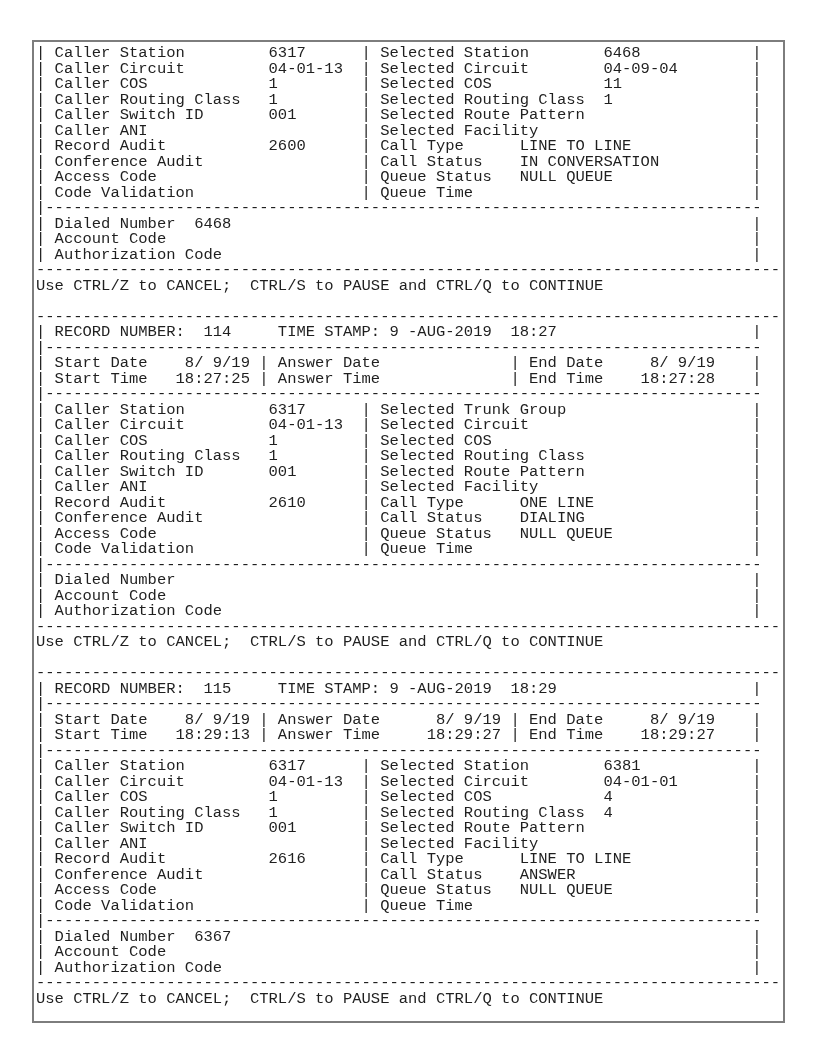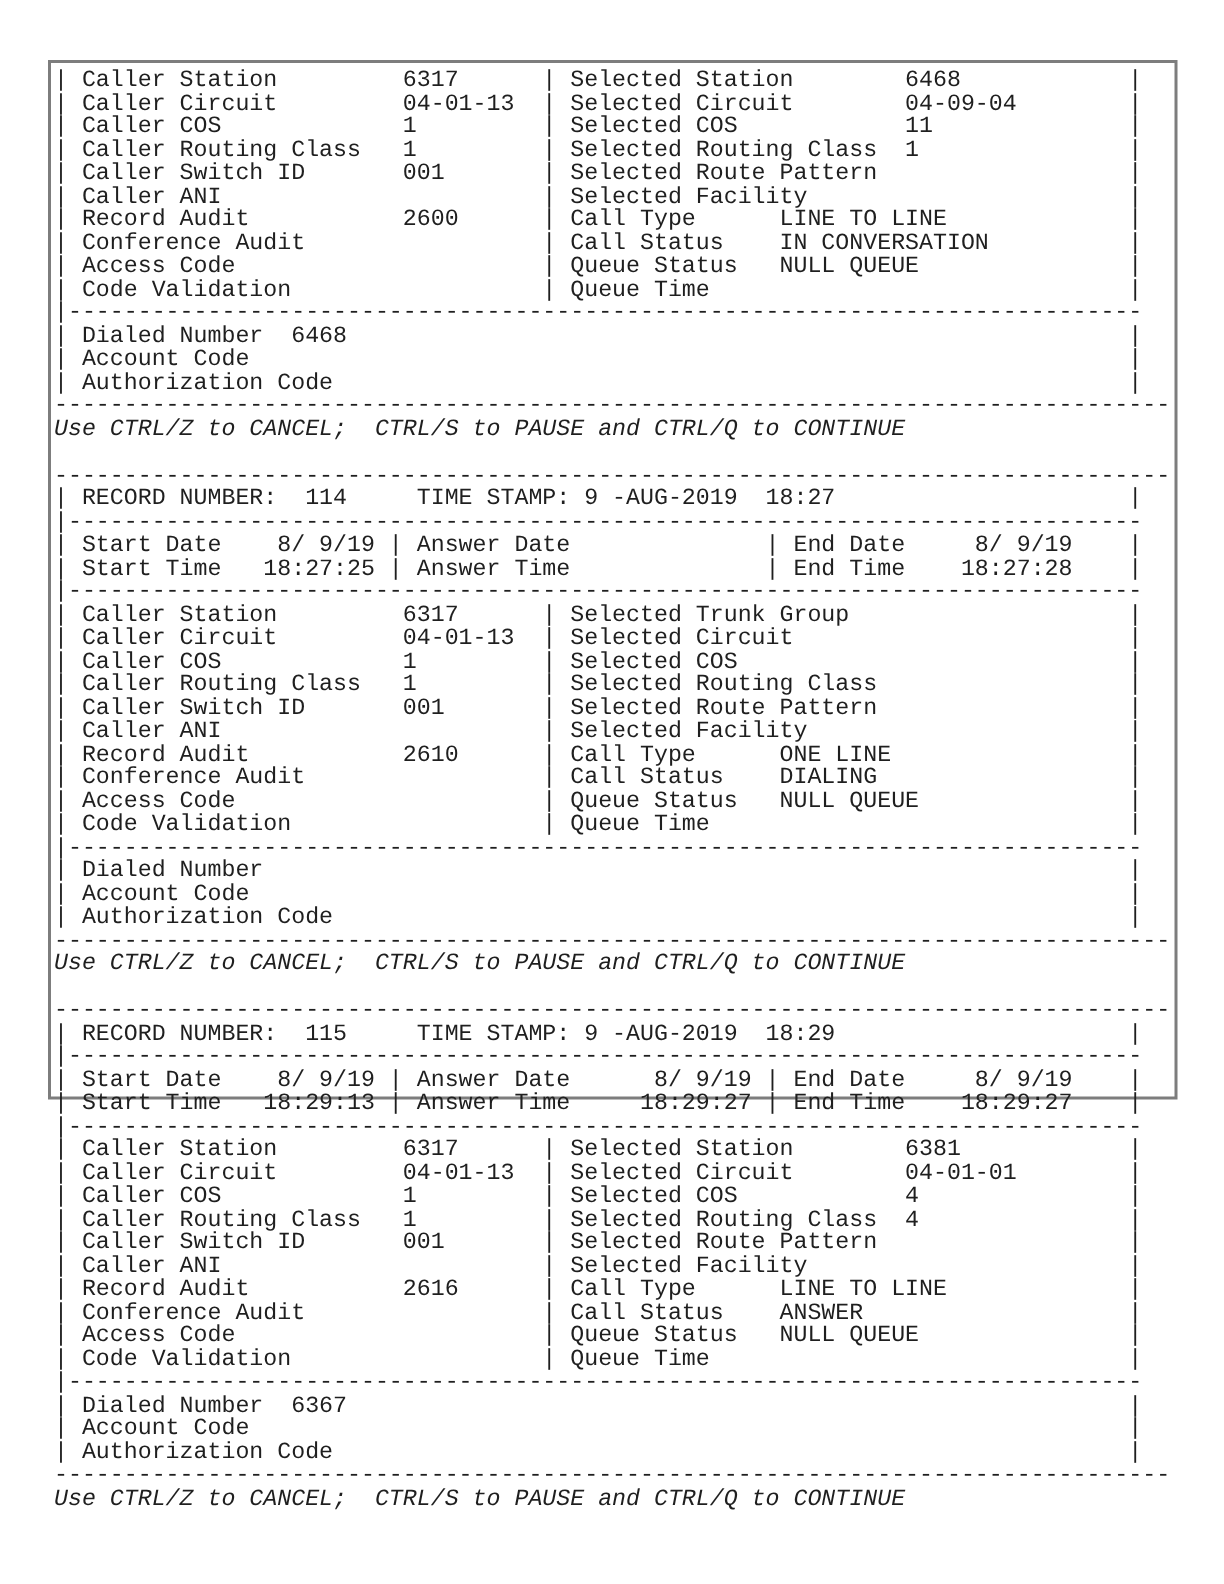--- a/index.html
+++ b/index.html
@@ -6,42 +6,41 @@
   body{
     width:816px;height:1056px;
     background:#ffffff;
     font-family:"Liberation Mono", monospace;
     position:relative;
     overflow:hidden;
   }
   .page-border{
     position:absolute;
     left:32px;top:40px;
-    width:753px;height:693px;
+    width:753px;height:983px;
     box-sizing:border-box;
     border:2px solid #7d7d7d;
     background:#ffffff;
   }
   .paper-content{
     position:absolute;
     left:2px;top:4px;
     width:746px;
   }
   pre.block, pre.prompt{
     margin:0;
     padding:0;
     font-family:"Liberation Mono", monospace;
     font-size:15.5px;
     line-height:15.5px;
     white-space:pre;
     color:#1f1f1f;
   }
   pre.prompt{
     margin-bottom:15.5px; 
-    font-style:italic;
   }
 </style>
 </head>
 <body>
 
 <div class="page-border">
   <div class="paper-content">
 
     <pre class="block">| Caller Station         6317      | Selected Station        6468            |
 | Caller Circuit         04-01-13  | Selected Circuit        04-09-04        |

